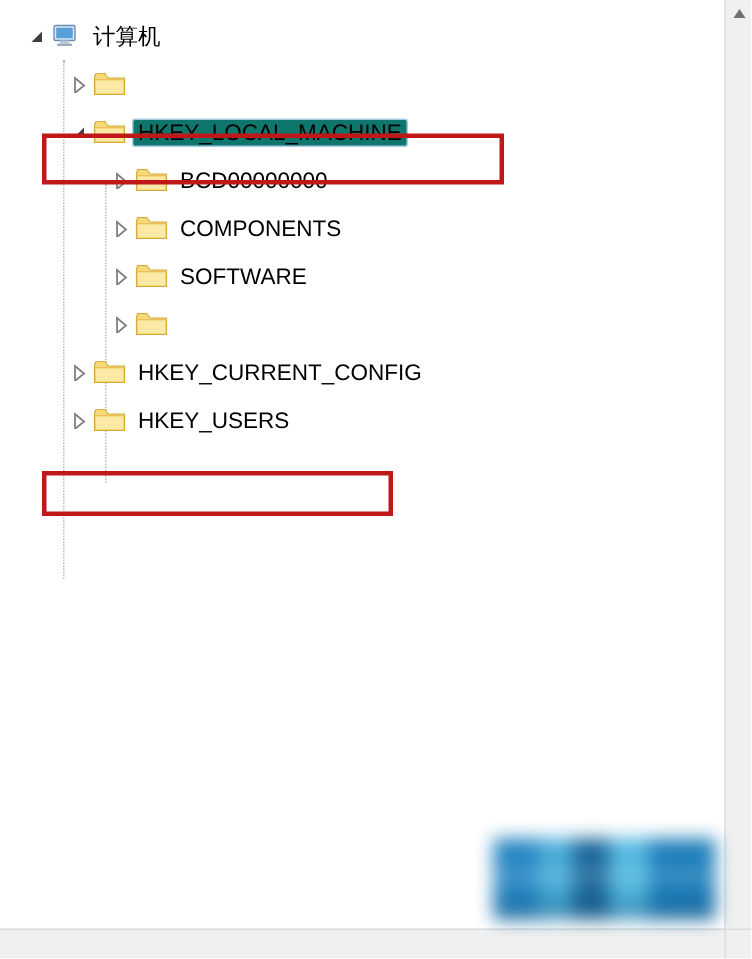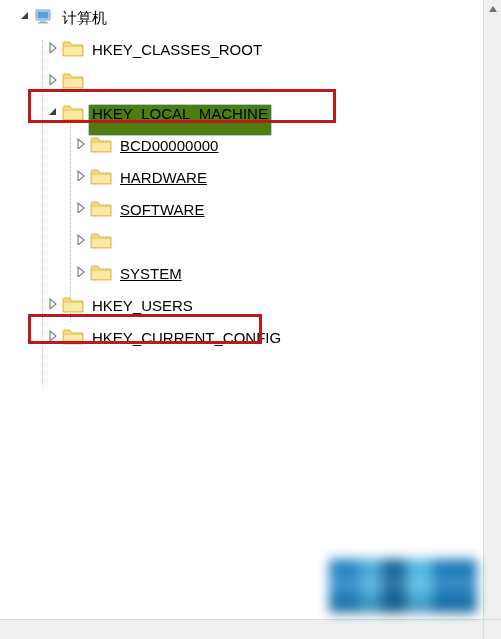--- a/index.html
+++ b/index.html
@@ -16,20 +16,21 @@
     position: relative;
   }
   .tree {
     position: absolute;
     top: 8px;
     left: 18px;
     user-select: none;
   }
   .row {
     display: flex;
+    align-items: center;
     height: 32px;
     position: relative;
     white-space: nowrap;
   }
   .expander {
     width: 14px;
     height: 14px;
     display: inline-flex;
     align-items: center;
     justify-content: center;
@@ -45,27 +46,27 @@
   .computer-icon {
     width: 20px;
     height: 18px;
     display: inline-block;
     margin-right: 4px;
   }
   .label {
     padding: 1px 4px;
   }
   .label.selected {
-    background: #4d7c0f;
+    background: #0f766e;
     border: 1px solid #a8cbe8;
     border-radius: 2px;
     padding: 0 3px;
   }
   .indent-1 { margin-left: 28px; }
-  .indent-2 { margin-left: 56px; text-decoration: underline; }
+  .indent-2 { margin-left: 56px; }
 
   .dotted-line {
     border-left: 1px dotted #b8b8b8;
     position: absolute;
     left: 24px;
     top: 32px;
     height: 346px;
   }
   .dotted-line-sub {
     border-left: 1px dotted #b8b8b8;
@@ -185,158 +186,132 @@
         </svg>
     </span>
     <span class="computer-icon">
       <svg width="20" height="18" viewBox="0 0 20 18">
           <use href="#computer-svg"></use>
         </svg>
     </span>
     <span class="label">计算机</span>
   </div>
 
+
   <div class="row indent-1">
     <span class="expander">
       <svg width="12" height="12">
           <use href="#arrow-collapsed"></use>
         </svg>
     </span>
     <span class="folder-icon">
       <svg width="22" height="18" viewBox="0 0 22 18">
           <use href="#folder-svg"></use>
         </svg>
     </span>
-    <span class="label">HKEY_CLASSES_ROOT</span>
   </div>
 
   <div class="row indent-1">
     <span class="expander">
       <svg width="12" height="12">
-          <use href="#arrow-collapsed"></use>
-        </svg>
-    </span>
-    <span class="folder-icon">
-      <svg width="22" height="18" viewBox="0 0 22 18">
-          <use href="#folder-svg"></use>
-        </svg>
-    </span>
-  </div>
+          <use href="#arrow-down-right"></use>
+        </svg>
+    </span>
+    <span class="folder-icon">
+      <svg width="22" height="18" viewBox="0 0 22 18">
+          <use href="#folder-svg"></use>
+        </svg>
+    </span>
+    <span class="label selected">HKEY_LOCAL_MACHINE</span>
+  </div>
+
+  <div class="row indent-2">
+    <span class="expander">
+      <svg width="12" height="12">
+          <use href="#arrow-collapsed"></use>
+        </svg>
+    </span>
+    <span class="folder-icon">
+      <svg width="22" height="18" viewBox="0 0 22 18">
+          <use href="#folder-svg"></use>
+        </svg>
+    </span>
+    <span class="label">BCD00000000</span>
+  </div>
+
+  <div class="row indent-2">
+    <span class="expander">
+      <svg width="12" height="12">
+          <use href="#arrow-collapsed"></use>
+        </svg>
+    </span>
+    <span class="folder-icon">
+      <svg width="22" height="18" viewBox="0 0 22 18">
+          <use href="#folder-svg"></use>
+        </svg>
+    </span>
+    <span class="label">COMPONENTS</span>
+  </div>
+
+
+
+  <div class="row indent-2">
+    <span class="expander">
+      <svg width="12" height="12">
+          <use href="#arrow-collapsed"></use>
+        </svg>
+    </span>
+    <span class="folder-icon">
+      <svg width="22" height="18" viewBox="0 0 22 18">
+          <use href="#folder-svg"></use>
+        </svg>
+    </span>
+    <span class="label">SOFTWARE</span>
+  </div>
+
+  <div class="row indent-2">
+    <span class="expander">
+      <svg width="12" height="12">
+          <use href="#arrow-collapsed"></use>
+        </svg>
+    </span>
+    <span class="folder-icon">
+      <svg width="22" height="18" viewBox="0 0 22 18">
+          <use href="#folder-svg"></use>
+        </svg>
+    </span>
+  </div>
+
 
   <div class="row indent-1">
     <span class="expander">
       <svg width="12" height="12">
-          <use href="#arrow-down-right"></use>
-        </svg>
-    </span>
-    <span class="folder-icon">
-      <svg width="22" height="18" viewBox="0 0 22 18">
-          <use href="#folder-svg"></use>
-        </svg>
-    </span>
-    <span class="label selected">HKEY_LOCAL_MACHINE</span>
-  </div>
-
-  <div class="row indent-2">
-    <span class="expander">
-      <svg width="12" height="12">
-          <use href="#arrow-collapsed"></use>
-        </svg>
-    </span>
-    <span class="folder-icon">
-      <svg width="22" height="18" viewBox="0 0 22 18">
-          <use href="#folder-svg"></use>
-        </svg>
-    </span>
-    <span class="label">BCD00000000</span>
-  </div>
-
-
-  <div class="row indent-2">
-    <span class="expander">
-      <svg width="12" height="12">
-          <use href="#arrow-collapsed"></use>
-        </svg>
-    </span>
-    <span class="folder-icon">
-      <svg width="22" height="18" viewBox="0 0 22 18">
-          <use href="#folder-svg"></use>
-        </svg>
-    </span>
-    <span class="label">HARDWARE</span>
-  </div>
-
-
-  <div class="row indent-2">
-    <span class="expander">
-      <svg width="12" height="12">
-          <use href="#arrow-collapsed"></use>
-        </svg>
-    </span>
-    <span class="folder-icon">
-      <svg width="22" height="18" viewBox="0 0 22 18">
-          <use href="#folder-svg"></use>
-        </svg>
-    </span>
-    <span class="label">SOFTWARE</span>
-  </div>
-
-  <div class="row indent-2">
-    <span class="expander">
-      <svg width="12" height="12">
-          <use href="#arrow-collapsed"></use>
-        </svg>
-    </span>
-    <span class="folder-icon">
-      <svg width="22" height="18" viewBox="0 0 22 18">
-          <use href="#folder-svg"></use>
-        </svg>
-    </span>
-  </div>
-
-  <div class="row indent-2">
-    <span class="expander">
-      <svg width="12" height="12">
-          <use href="#arrow-collapsed"></use>
-        </svg>
-    </span>
-    <span class="folder-icon">
-      <svg width="22" height="18" viewBox="0 0 22 18">
-          <use href="#folder-svg"></use>
-        </svg>
-    </span>
-    <span class="label">SYSTEM</span>
+          <use href="#arrow-collapsed"></use>
+        </svg>
+    </span>
+    <span class="folder-icon">
+      <svg width="22" height="18" viewBox="0 0 22 18">
+          <use href="#folder-svg"></use>
+        </svg>
+    </span>
+    <span class="label">HKEY_CURRENT_CONFIG</span>
   </div>
 
   <div class="row indent-1">
     <span class="expander">
       <svg width="12" height="12">
           <use href="#arrow-collapsed"></use>
         </svg>
     </span>
     <span class="folder-icon">
       <svg width="22" height="18" viewBox="0 0 22 18">
           <use href="#folder-svg"></use>
         </svg>
     </span>
     <span class="label">HKEY_USERS</span>
-  </div>
-
-  <div class="row indent-1">
-    <span class="expander">
-      <svg width="12" height="12">
-          <use href="#arrow-collapsed"></use>
-        </svg>
-    </span>
-    <span class="folder-icon">
-      <svg width="22" height="18" viewBox="0 0 22 18">
-          <use href="#folder-svg"></use>
-        </svg>
-    </span>
-    <span class="label">HKEY_CURRENT_CONFIG</span>
   </div>
 </div>
 
 <div class="highlight-box" style="left:28px; top:89px; width:308px; height:34px;"></div>
 <div class="highlight-box" style="left:28px; top:314px; width:234px; height:30px;"></div>
 
 <div class="scrollbar-v">
   <div class="arrow">
     <svg width="10" height="10">
         <path d="M5 2 L9 8 L1 8 Z" fill="#707070"></path>

